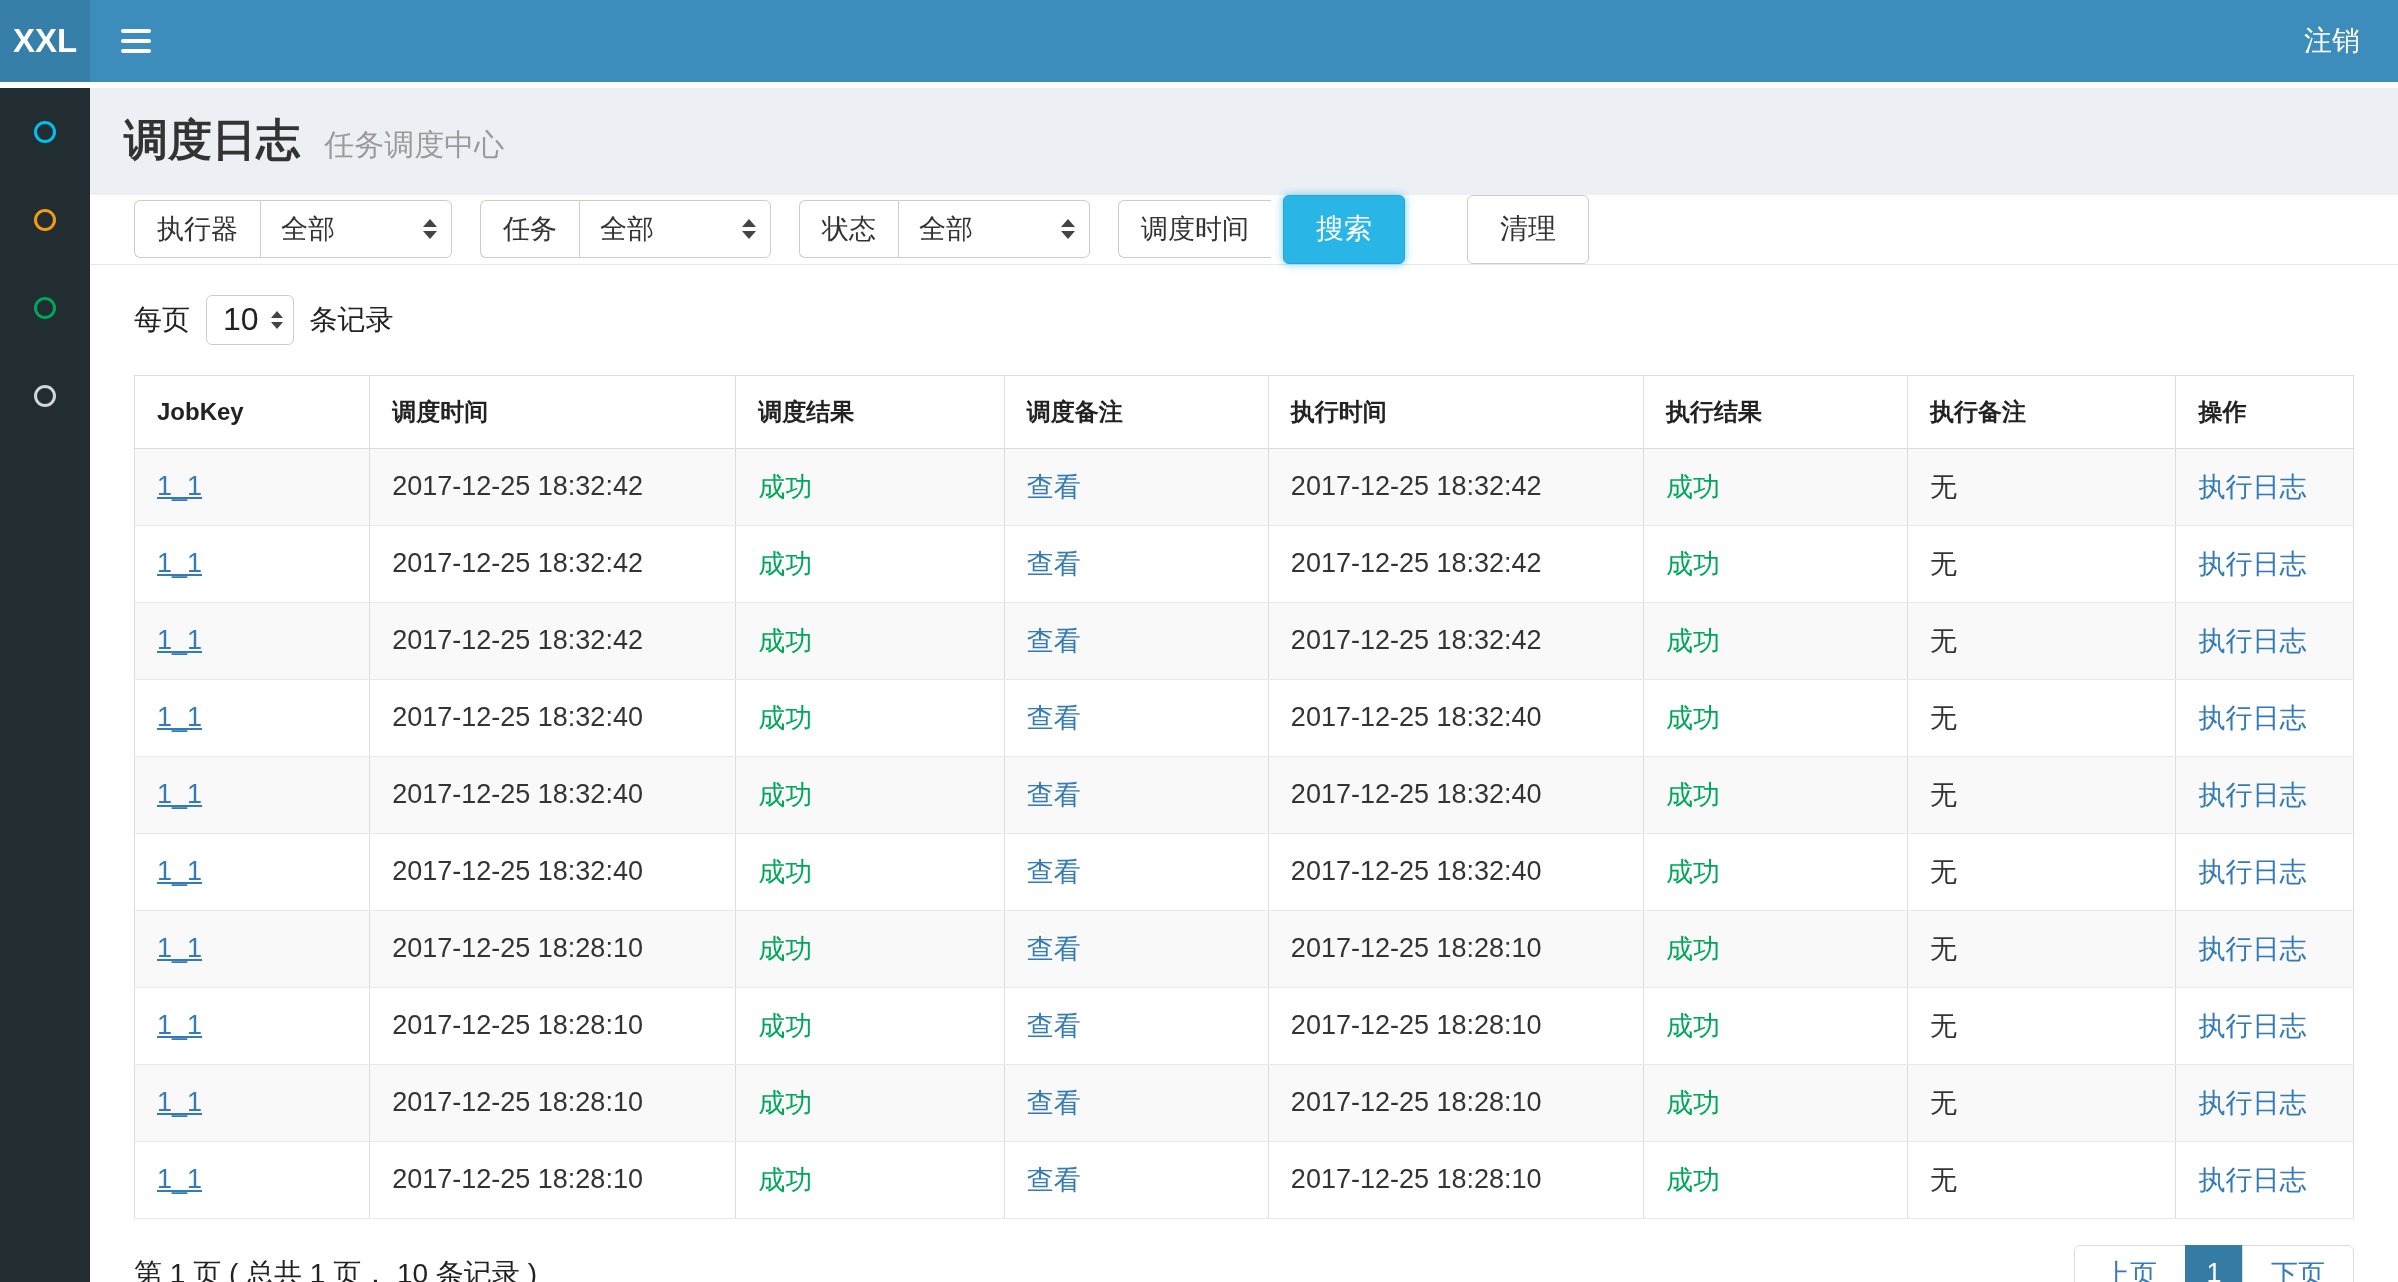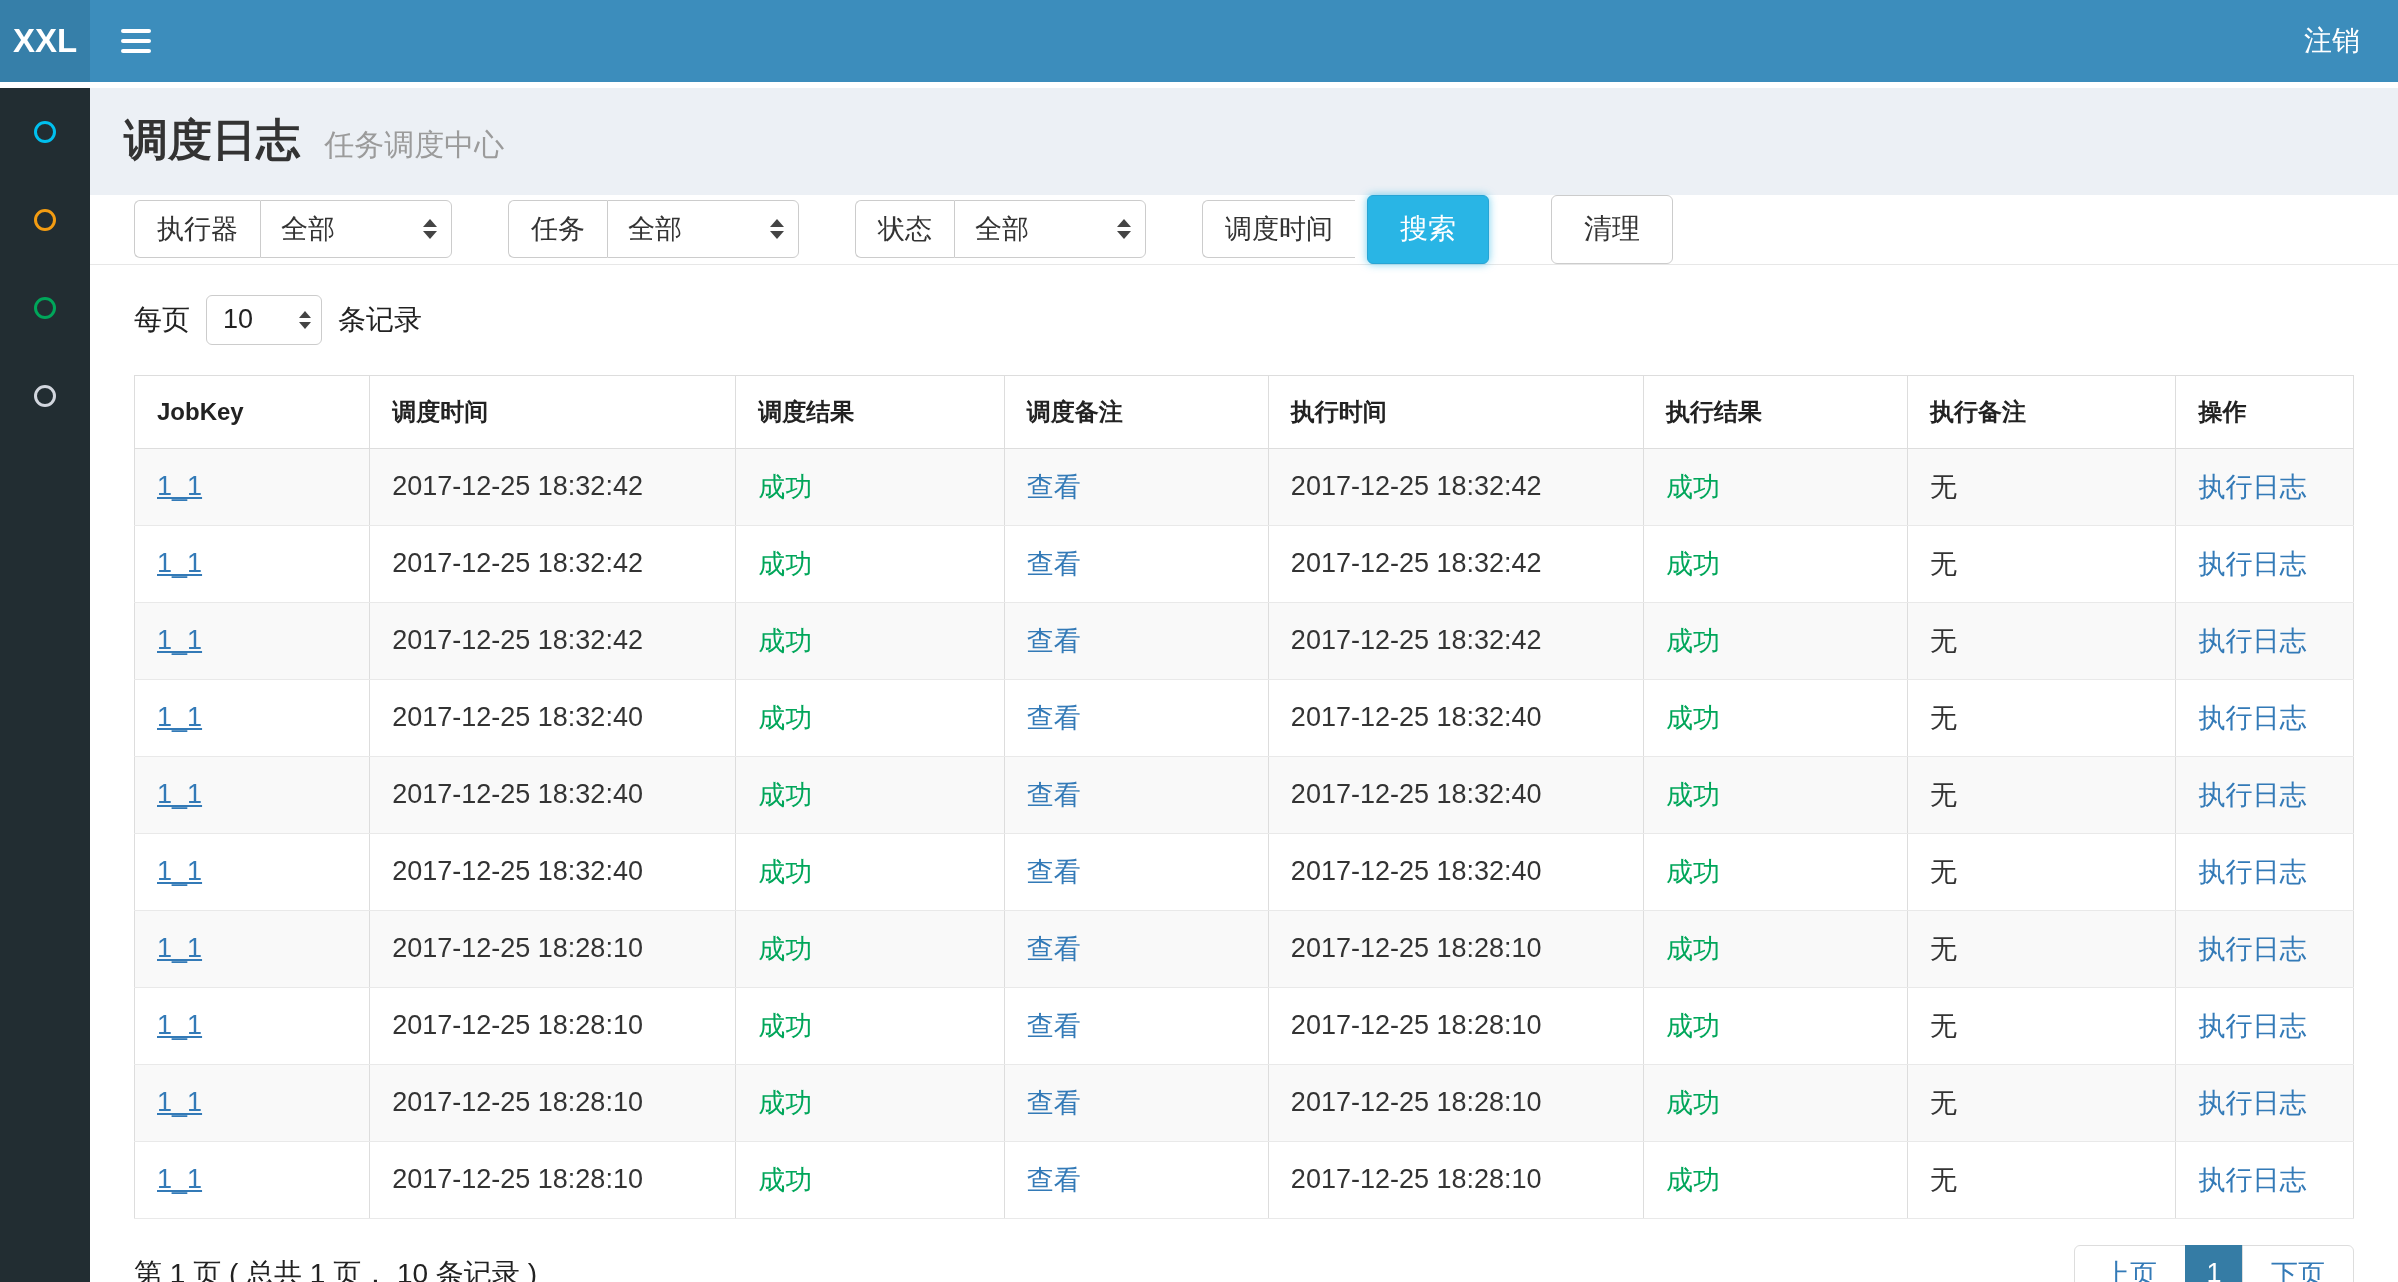--- a/index.html
+++ b/index.html
@@ -29,21 +29,21 @@
 
   
   .main{margin-left:90px;padding-top:88px;}
   .content-header{background:#ecf0f5;padding:26px 34px 28px 34px;}
   .content-header h1{margin:0;font-size:44px;font-weight:700;color:#333;line-height:1.2;}
   .content-header h1 small{font-size:30px;color:#9b9b9b;font-weight:400;margin-left:12px;}
 
   
   .filter-bar{background:#fff;border-bottom:1px solid #e7e7e7;padding:6px 44px;height:70px;
     display:flex;align-items:center;}
-  .input-group{display:flex;height:58px;margin-right:56px;}
+  .input-group{display:flex;height:58px;margin-right:28px;}
   .addon{display:flex;align-items:center;padding:0 22px;border:1px solid #ccc;border-right:none;
     border-radius:6px 0 0 6px;background:#fff;font-size:27px;color:#333;white-space:nowrap;}
   .sel{display:flex;align-items:center;justify-content:space-between;border:1px solid #ccc;
     border-radius:0 6px 6px 0;background:#fff;padding:0 14px 0 20px;min-width:192px;
     font-size:27px;color:#333;cursor:pointer;}
   .spinner{display:flex;flex-direction:column;gap:4px;margin-left:22px;}
   .spinner .up{width:0;height:0;border-left:7px solid transparent;border-right:7px solid transparent;
     border-bottom:8px solid #444;}
   .spinner .down{width:0;height:0;border-left:7px solid transparent;border-right:7px solid transparent;
     border-top:8px solid #444;}
@@ -53,21 +53,21 @@
   .btn{height:69px;padding:0 32px;font-size:28px;border-radius:6px;cursor:pointer;
     font-family:inherit;display:flex;align-items:center;justify-content:center;}
   .btn-search{background:var(--accent);border:1px solid var(--accent-border);color:#fff;
     margin-left:12px;box-shadow:0 0 9px rgba(41,181,229,.65);}
   .btn-clear{background:#fff;border:1px solid #ccc;color:#333;margin-left:62px;}
 
   
   .content-body{padding:30px 44px 0 44px;background:#fff;}
   .page-size-row{display:flex;align-items:center;font-size:28px;color:#222;margin-bottom:30px;}
   .small-select{height:50px;border:1px solid #ccc;border-radius:6px;display:flex;align-items:center;
-    padding:0 10px 0 16px;margin:0 16px;font-size:27px;cursor:pointer;background:#fff;gap:34px;}
+    padding:0 10px 0 16px;margin:0 16px;font-size:32px;cursor:pointer;background:#fff;}
   .small-select .spinner{margin-left:12px;}
   .small-select .spinner .up{border-left-width:6px;border-right-width:6px;border-bottom-width:7px;}
   .small-select .spinner .down{border-left-width:6px;border-right-width:6px;border-top-width:7px;}
 
   table{width:100%;border-collapse:collapse;border:1px solid #ddd;}
   th{ text-align:left;font-size:24px;font-weight:700;padding:20px 22px;background:#fff;
     border-right:1px solid #ddd;border-bottom:1px solid #ddd;color:#222;}
   td{font-size:27px;padding:20px 22px;border-right:1px solid #ddd;border-bottom:1px solid #e9e9e9;color:#333;}
   th:last-child,td:last-child{border-right:none;}
   tbody tr:nth-child(odd){background:#f9f9f9;}

